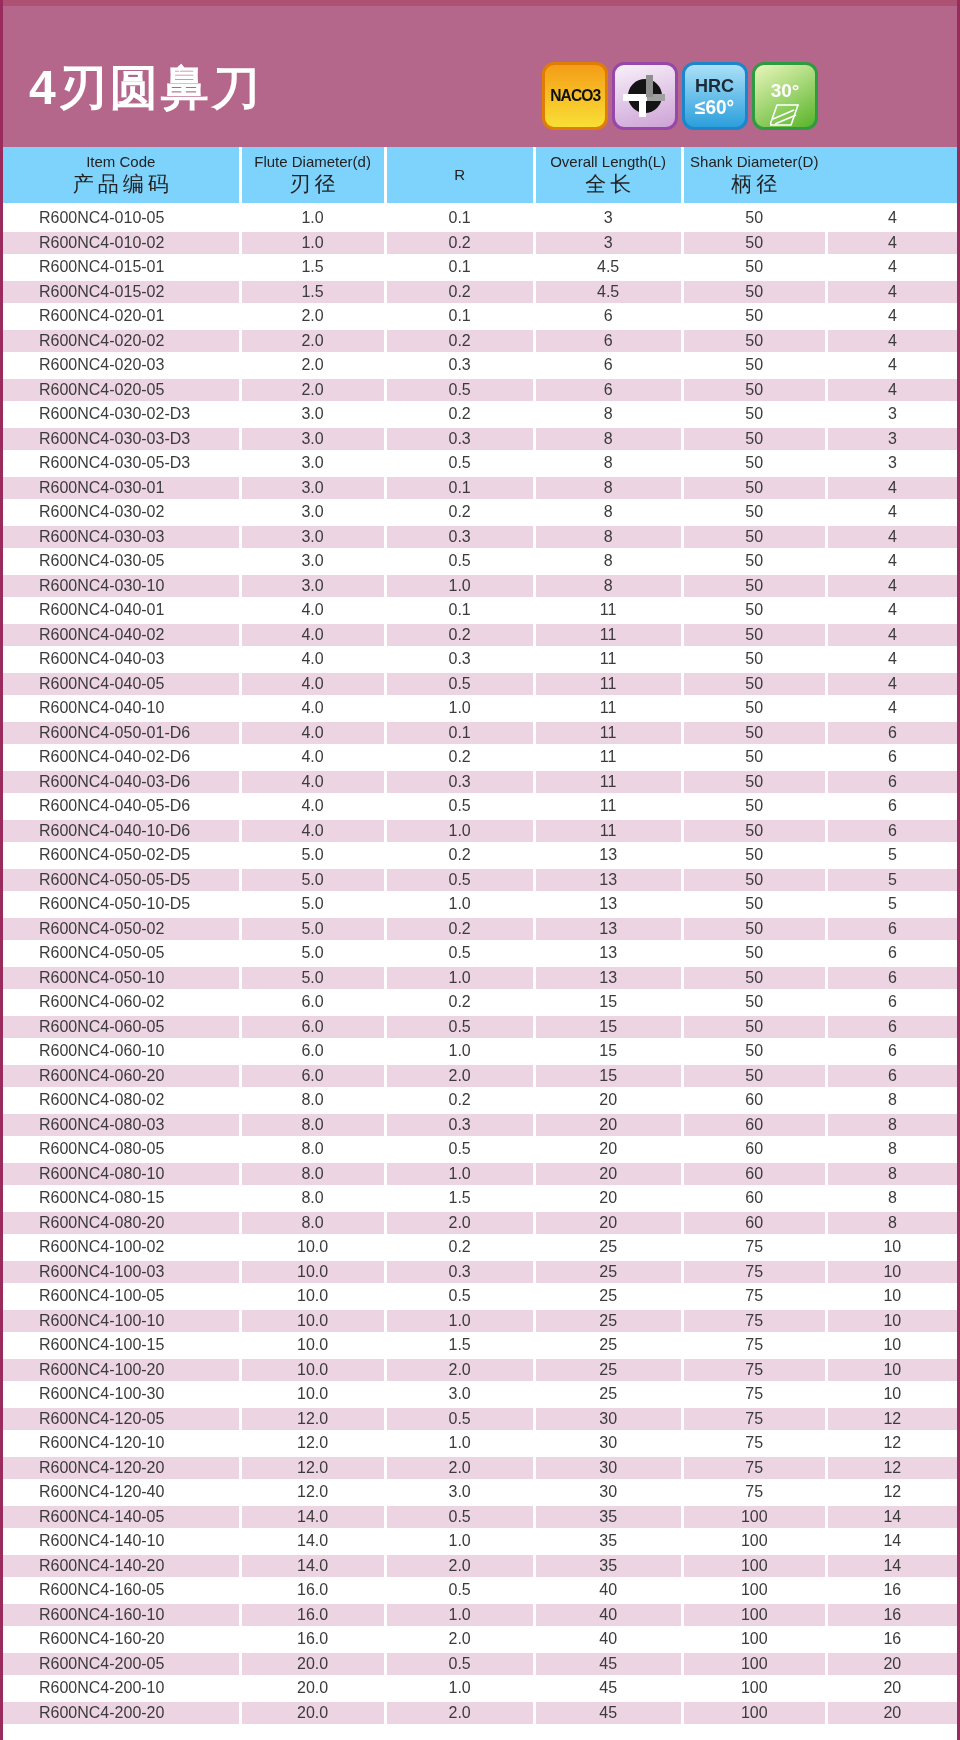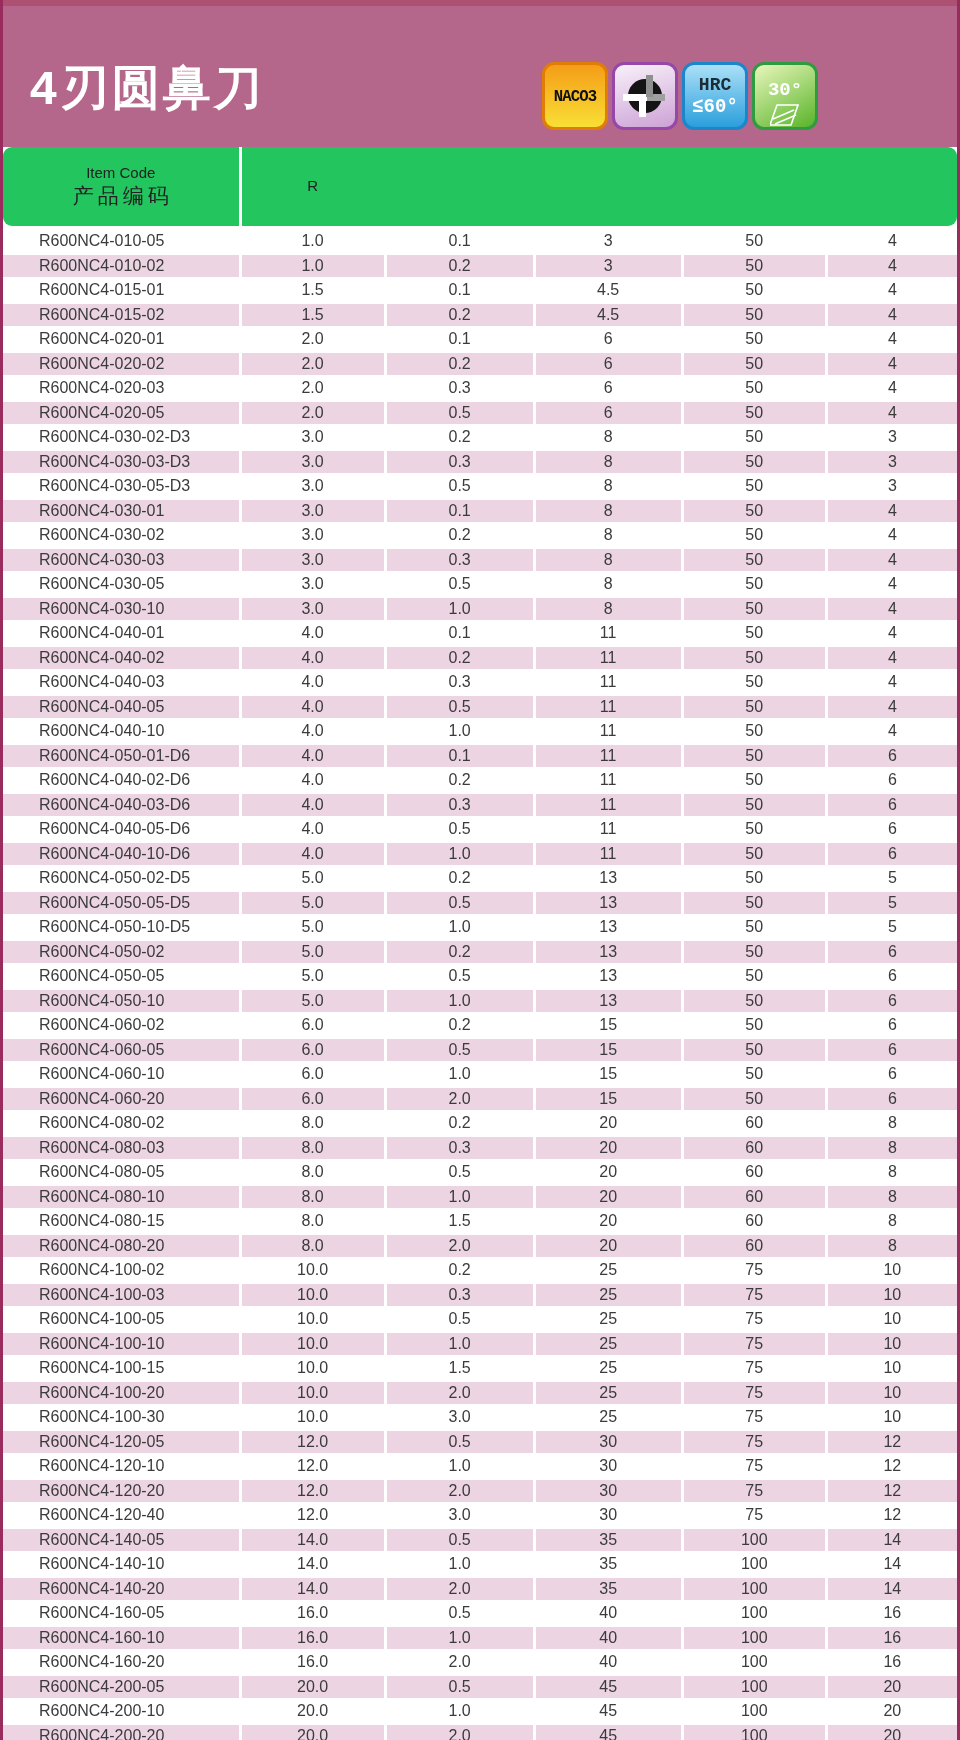--- a/index.html
+++ b/index.html
@@ -7,21 +7,21 @@
   body { font-family:"Liberation Sans", sans-serif; background:#fff; }
 
   .page {
     position:relative; width:960px; height:1740px;
     border-left:3px solid #9a2c5d; border-right:3px solid #9a2c5d;
     background:#fff; overflow:hidden;
   }
   .top-strip { height:6px; background:#ad5173; }
 
   
-  .banner { position:relative; height:141px; background:#b5678b;font-family:Liberation Mono, monospace; }
+  .banner { position:relative; height:141px; background:#b5678b; }
   .page-title {
     position:absolute; left:26px; top:50px;
     font-size:48px; font-weight:bold; color:#fff; letter-spacing:3px;
     white-space:nowrap;
   }
   .badge-row { position:absolute; left:539px; top:56px; display:flex; gap:4px; }
   .badge {
     width:66px; height:68px; border-radius:12px;
     display:flex; flex-direction:column; align-items:center; justify-content:center;
     border:3px solid transparent;
@@ -45,21 +45,21 @@
   .badge-hrc .l1 { font-size:19px; font-weight:bold; color:#1c2b36; transform:scaleX(.95); }
   .badge-hrc .l2 { font-size:20px; font-weight:bold; color:#fff; margin-top:2px; transform:scaleX(.95); }
   .badge-helix {
     background:linear-gradient(150deg, #e9f6bb, #58b42a);
     border-color:#2f9b40; line-height:1;justify-content:flex-end;
   }
   .badge-helix .lbl { font-size:19px; font-weight:bold; color:#fff; }
   .badge-helix svg { margin-top:3px; }
 
   
-  .thead { display:flex; height:79px; background:#22c55e;border-radius:9px; }
+  .thead { display:flex; height:56px; background:#7dd3fc; }
   .th {
     display:flex; flex-direction:column; align-items:center; justify-content:center;
     color:#222; text-align:center; line-height:1.25;
   }
   .th .en { font-size:15px; }
   .th .zh { font-size:21px; letter-spacing:4px; text-indent:4px; }
   .th + .th { border-left:3px solid #fff; }
 
   .head-gap { height:4px; background:#fff; }
 
@@ -120,21 +120,33 @@
       </div>
     </div>
   </div>
 
   <div class="thead">
       <div class="th">
         <div class="en">Item Code</div>
         <div class="zh">产品编码</div>
       </div>
       <div class="th">
+        <div class="en">Flute  Diameter(d)</div>
+        <div class="zh">刃径</div>
+      </div>
+      <div class="th">
         <div class="en">R</div>
+      </div>
+      <div class="th">
+        <div class="en">Overall Length(L)</div>
+        <div class="zh">全长</div>
+      </div>
+      <div class="th">
+        <div class="en">Shank Diameter(D)</div>
+        <div class="zh">柄径</div>
       </div>
     </div>
   <div class="head-gap"></div>
   <div class="tbody">
       <div class="tr">
         <div class="td">R600NC4-010-05</div>
         <div class="td">1.0</div>
         <div class="td">0.1</div>
         <div class="td">3</div>
         <div class="td">50</div>

